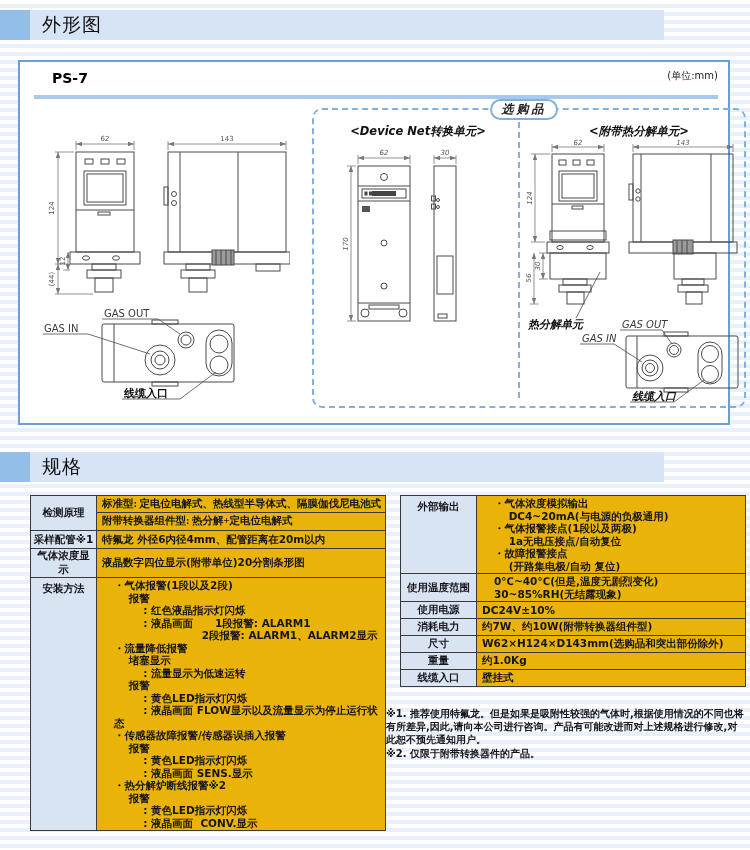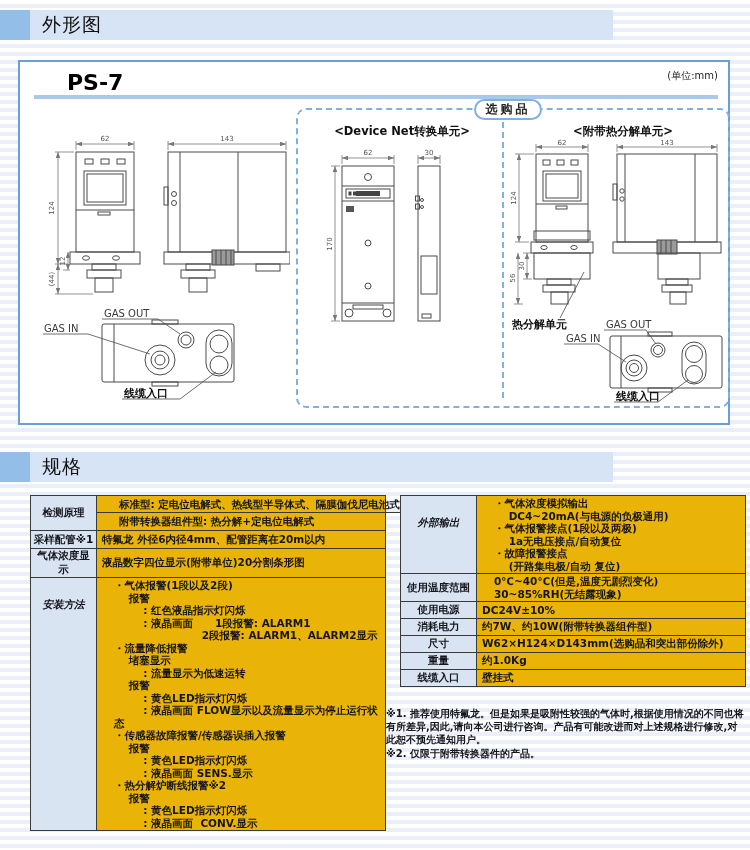--- a/index.html
+++ b/index.html
@@ -5,39 +5,39 @@
   * { box-sizing: border-box; margin: 0; padding: 0; }
   html,body { width:750px; height:850px; }
   body {
     position: relative;
     font-family: "DejaVu Sans","Liberation Sans",sans-serif;
     background: repeating-linear-gradient(180deg,#ffffff 0 4px,#e9f0fa 4px 8px);
     color:#15151c;
     overflow:hidden;
   }
   .section-header {
-    position:absolute; left:0; width:613px; height:34px;
+    position:absolute; left:0; width:664px; height:34px;
     background:#d7e4f5;
     border-top:2px solid #ffffff; border-bottom:2px solid #ffffff;
     display:flex; align-items:center;
   }
   .hdr-sq { width:30px; height:100%; background:#93bee8; flex:none; }
   .hdr-title { font-size:19px; color:#111; margin-left:12px; letter-spacing:1px; }
 
   .outline-box {
     position:absolute; left:18px; top:60px; width:712px; height:365px;
     background:#ffffff; border:2px solid #6b9ed6;
   }
-  .model { position:absolute; left:47px; top:8px; font-size:22px; font-weight:bold; color:#000; }
+  .model { position:absolute; left:32px; top:8px; font-size:14px; font-weight:bold; color:#000; }
   .unit-note { position:absolute; right:10px; top:7px; font-size:10px; color:#222;margin-left:41px; }
   .rule { position:absolute; left:14px; top:33px; width:684px; height:4px; background:#a9c9ec; }
 
   .dashed-box {
-    position:absolute; left:276px; top:46px; width:434px; height:300px;
-    border:2px dashed #7fb0e0; border-radius:10px;
+    position:absolute; left:292px; top:46px; width:434px; height:300px;
+    border:2px dashed #7fb0e0; border-radius:10px;font-style:italic;
   }
   .capsule {
     position:absolute; left:176px; top:-11px; width:68px; height:21px;
     background:#ffffff; border:2px solid #7fb0e0; border-radius:11px;
     font-size:12px; font-weight:bold; color:#222; letter-spacing:3px;
     display:flex; align-items:center; justify-content:center; z-index:2;
   }
   .vdivider { position:absolute; left:204px; top:12px; height:276px; width:0; border-left:2px dashed #7fb0e0; }
   .sub-title { position:absolute; font-size:11.5px; font-weight:bold; color:#111; text-align:center; }
   .drawing { position:absolute; }
@@ -58,25 +58,25 @@
   }
   .srow { display:flex; border-bottom:1px solid #3a3a3a; }
   .srow:last-child { border-bottom:none; }
   .slabel {
     flex:none; background:#d9e4f3; border-right:1px solid #3a3a3a;
     display:flex; align-items:center; justify-content:center; text-align:center;
     font-size:10.5px; padding:0 2px;
   }
   .stable.left .slabel { width:66px; }
   .stable.right .slabel { width:76px; }
-  .slabel.top { align-items:flex-start; padding-top:20px;font-style:italic; }
+  .slabel.top { align-items:flex-start; padding-top:4px; }
   .sval { flex:1; padding:0 5px; display:flex; align-items:center; min-height:17px; }
   .stable.right .sval { min-height:16px; }
   .subwrap { flex:1; display:flex; flex-direction:column; }
-  .subrow { height:17px; line-height:16px; padding:0 22px; border-bottom:1px solid #3a3a3a; overflow:hidden; white-space:nowrap; }
+  .subrow { height:17px; line-height:16px; padding:0 5px; border-bottom:1px solid #3a3a3a; overflow:hidden; white-space:nowrap;font-family:Liberation Serif, serif; }
   .subrow:last-child { border-bottom:none; }
   .multi { display:block; flex:1; white-space:pre-wrap; line-height:12.5px; padding:1px 5px;margin-left:12px; }
   .footnotes { position:absolute; left:386px; top:707px; width:358px; font-size:10px; font-weight:bold; line-height:13px; color:#15151c; }
   .footnotes div { margin-bottom:1px; }
 </style>
 </head>
 <body>
 
 <div class="section-header" style="top:8px">
   <div class="hdr-sq"></div>

